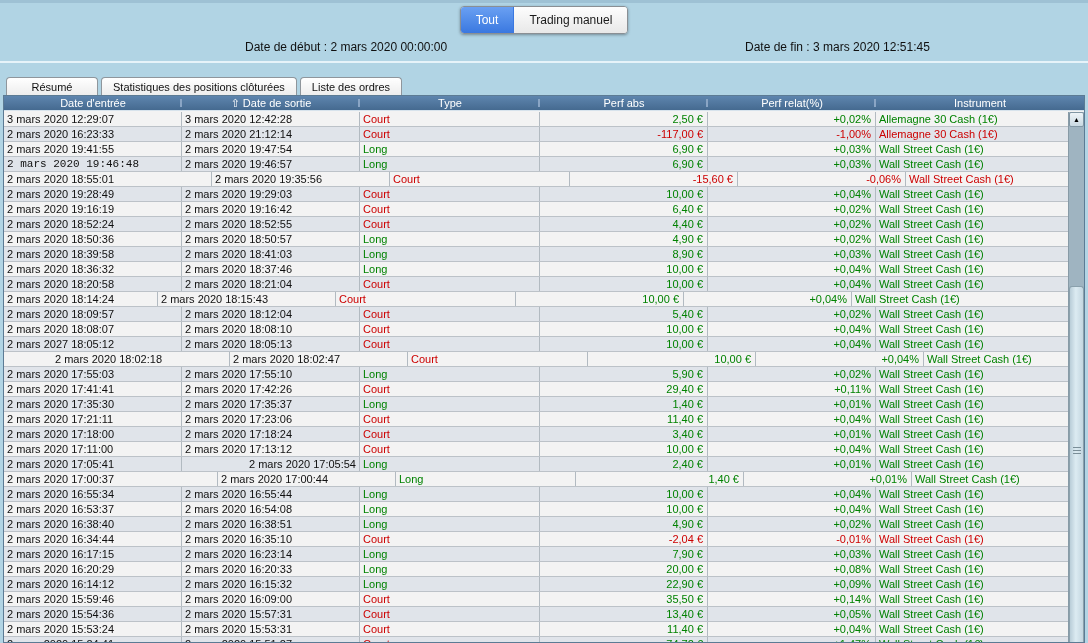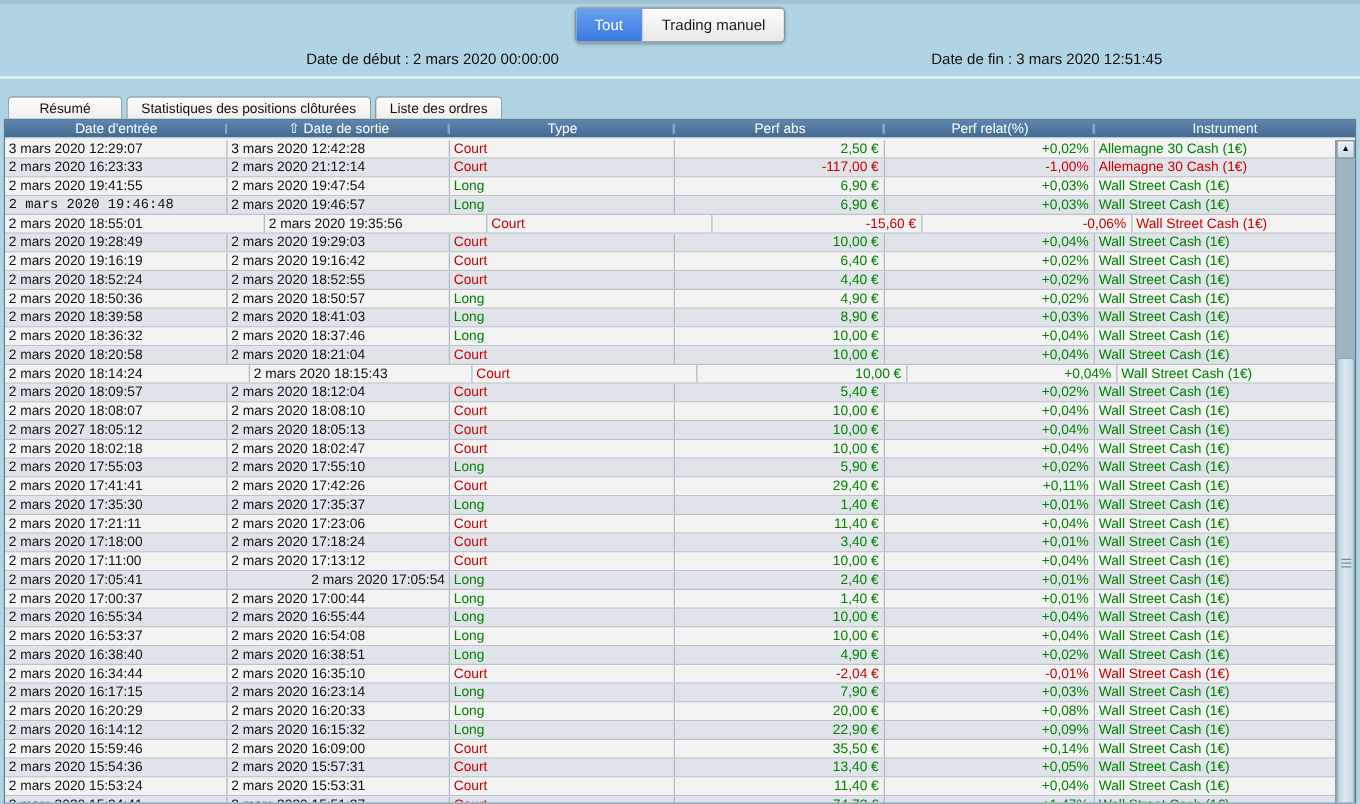--- a/index.html
+++ b/index.html
@@ -225,21 +225,21 @@
       </div>
       <div class="trow">
         <div class="tcell" style="width: 178px;">2 mars 2020 18:20:58</div>
         <div class="tcell" style="width: 178px;">2 mars 2020 18:21:04</div>
         <div class="tcell neg" style="width: 180px;">Court</div>
         <div class="tcell num pos" style="width: 168px;">10,00 €</div>
         <div class="tcell num pos" style="width: 168px;">+0,04%</div>
         <div class="tcell pos" style="width: auto; flex: 1 1 0%;">Wall Street Cash (1€)</div>
       </div>
       <div class="trow">
-        <div class="tcell" style="width: 196px;">2 mars 2020 18:14:24</div>
+        <div class="tcell" style="width: 154px;">2 mars 2020 18:14:24</div>
         <div class="tcell" style="width: 178px;">2 mars 2020 18:15:43</div>
         <div class="tcell neg" style="width: 180px;">Court</div>
         <div class="tcell num pos" style="width: 168px;">10,00 €</div>
         <div class="tcell num pos" style="width: 168px;">+0,04%</div>
         <div class="tcell pos" style="width: auto; flex: 1 1 0%;">Wall Street Cash (1€)</div>
       </div>
       <div class="trow">
         <div class="tcell" style="width: 178px;">2 mars 2020 18:09:57</div>
         <div class="tcell" style="width: 178px;">2 mars 2020 18:12:04</div>
         <div class="tcell neg" style="width: 180px;">Court</div>
@@ -257,21 +257,21 @@
       </div>
       <div class="trow">
         <div class="tcell" style="width: 178px;">2 mars 2027 18:05:12</div>
         <div class="tcell" style="width: 178px;">2 mars 2020 18:05:13</div>
         <div class="tcell neg" style="width: 180px;">Court</div>
         <div class="tcell num pos" style="width: 168px;">10,00 €</div>
         <div class="tcell num pos" style="width: 168px;">+0,04%</div>
         <div class="tcell pos" style="width: auto; flex: 1 1 0%;">Wall Street Cash (1€)</div>
       </div>
       <div class="trow">
-        <div class="tcell" style="width: 178px;">2 mars 2020 18:02:18</div>
+        <div class="tcell" style="width: 178px; margin-left: 48px;">2 mars 2020 18:02:18</div>
         <div class="tcell" style="width: 178px;">2 mars 2020 18:02:47</div>
         <div class="tcell neg" style="width: 180px;">Court</div>
         <div class="tcell num pos" style="width: 168px;">10,00 €</div>
         <div class="tcell num pos" style="width: 168px;">+0,04%</div>
         <div class="tcell pos" style="width: auto; flex: 1 1 0%;">Wall Street Cash (1€)</div>
       </div>
       <div class="trow">
         <div class="tcell" style="width: 178px;">2 mars 2020 17:55:03</div>
         <div class="tcell" style="width: 178px;">2 mars 2020 17:55:10</div>
         <div class="tcell pos" style="width: 180px;">Long</div>
@@ -321,21 +321,21 @@
       </div>
       <div class="trow">
         <div class="tcell" style="width: 178px;">2 mars 2020 17:05:41</div>
         <div class="tcell" style="width: 178px; text-align: right;">2 mars 2020 17:05:54</div>
         <div class="tcell pos" style="width: 180px;">Long</div>
         <div class="tcell num pos" style="width: 168px;">2,40 €</div>
         <div class="tcell num pos" style="width: 168px;">+0,01%</div>
         <div class="tcell pos" style="width: auto; flex: 1 1 0%;">Wall Street Cash (1€)</div>
       </div>
       <div class="trow">
-        <div class="tcell" style="width: 178px;">2 mars 2020 17:00:37</div>
+        <div class="tcell" style="width: 214px;">2 mars 2020 17:00:37</div>
         <div class="tcell" style="width: 178px;">2 mars 2020 17:00:44</div>
         <div class="tcell pos" style="width: 180px;">Long</div>
         <div class="tcell num pos" style="width: 168px;">1,40 €</div>
         <div class="tcell num pos" style="width: 168px;">+0,01%</div>
         <div class="tcell pos" style="width: auto; flex: 1 1 0%;">Wall Street Cash (1€)</div>
       </div>
       <div class="trow">
         <div class="tcell" style="width: 178px;">2 mars 2020 16:55:34</div>
         <div class="tcell" style="width: 178px;">2 mars 2020 16:55:44</div>
         <div class="tcell pos" style="width: 180px;">Long</div>

